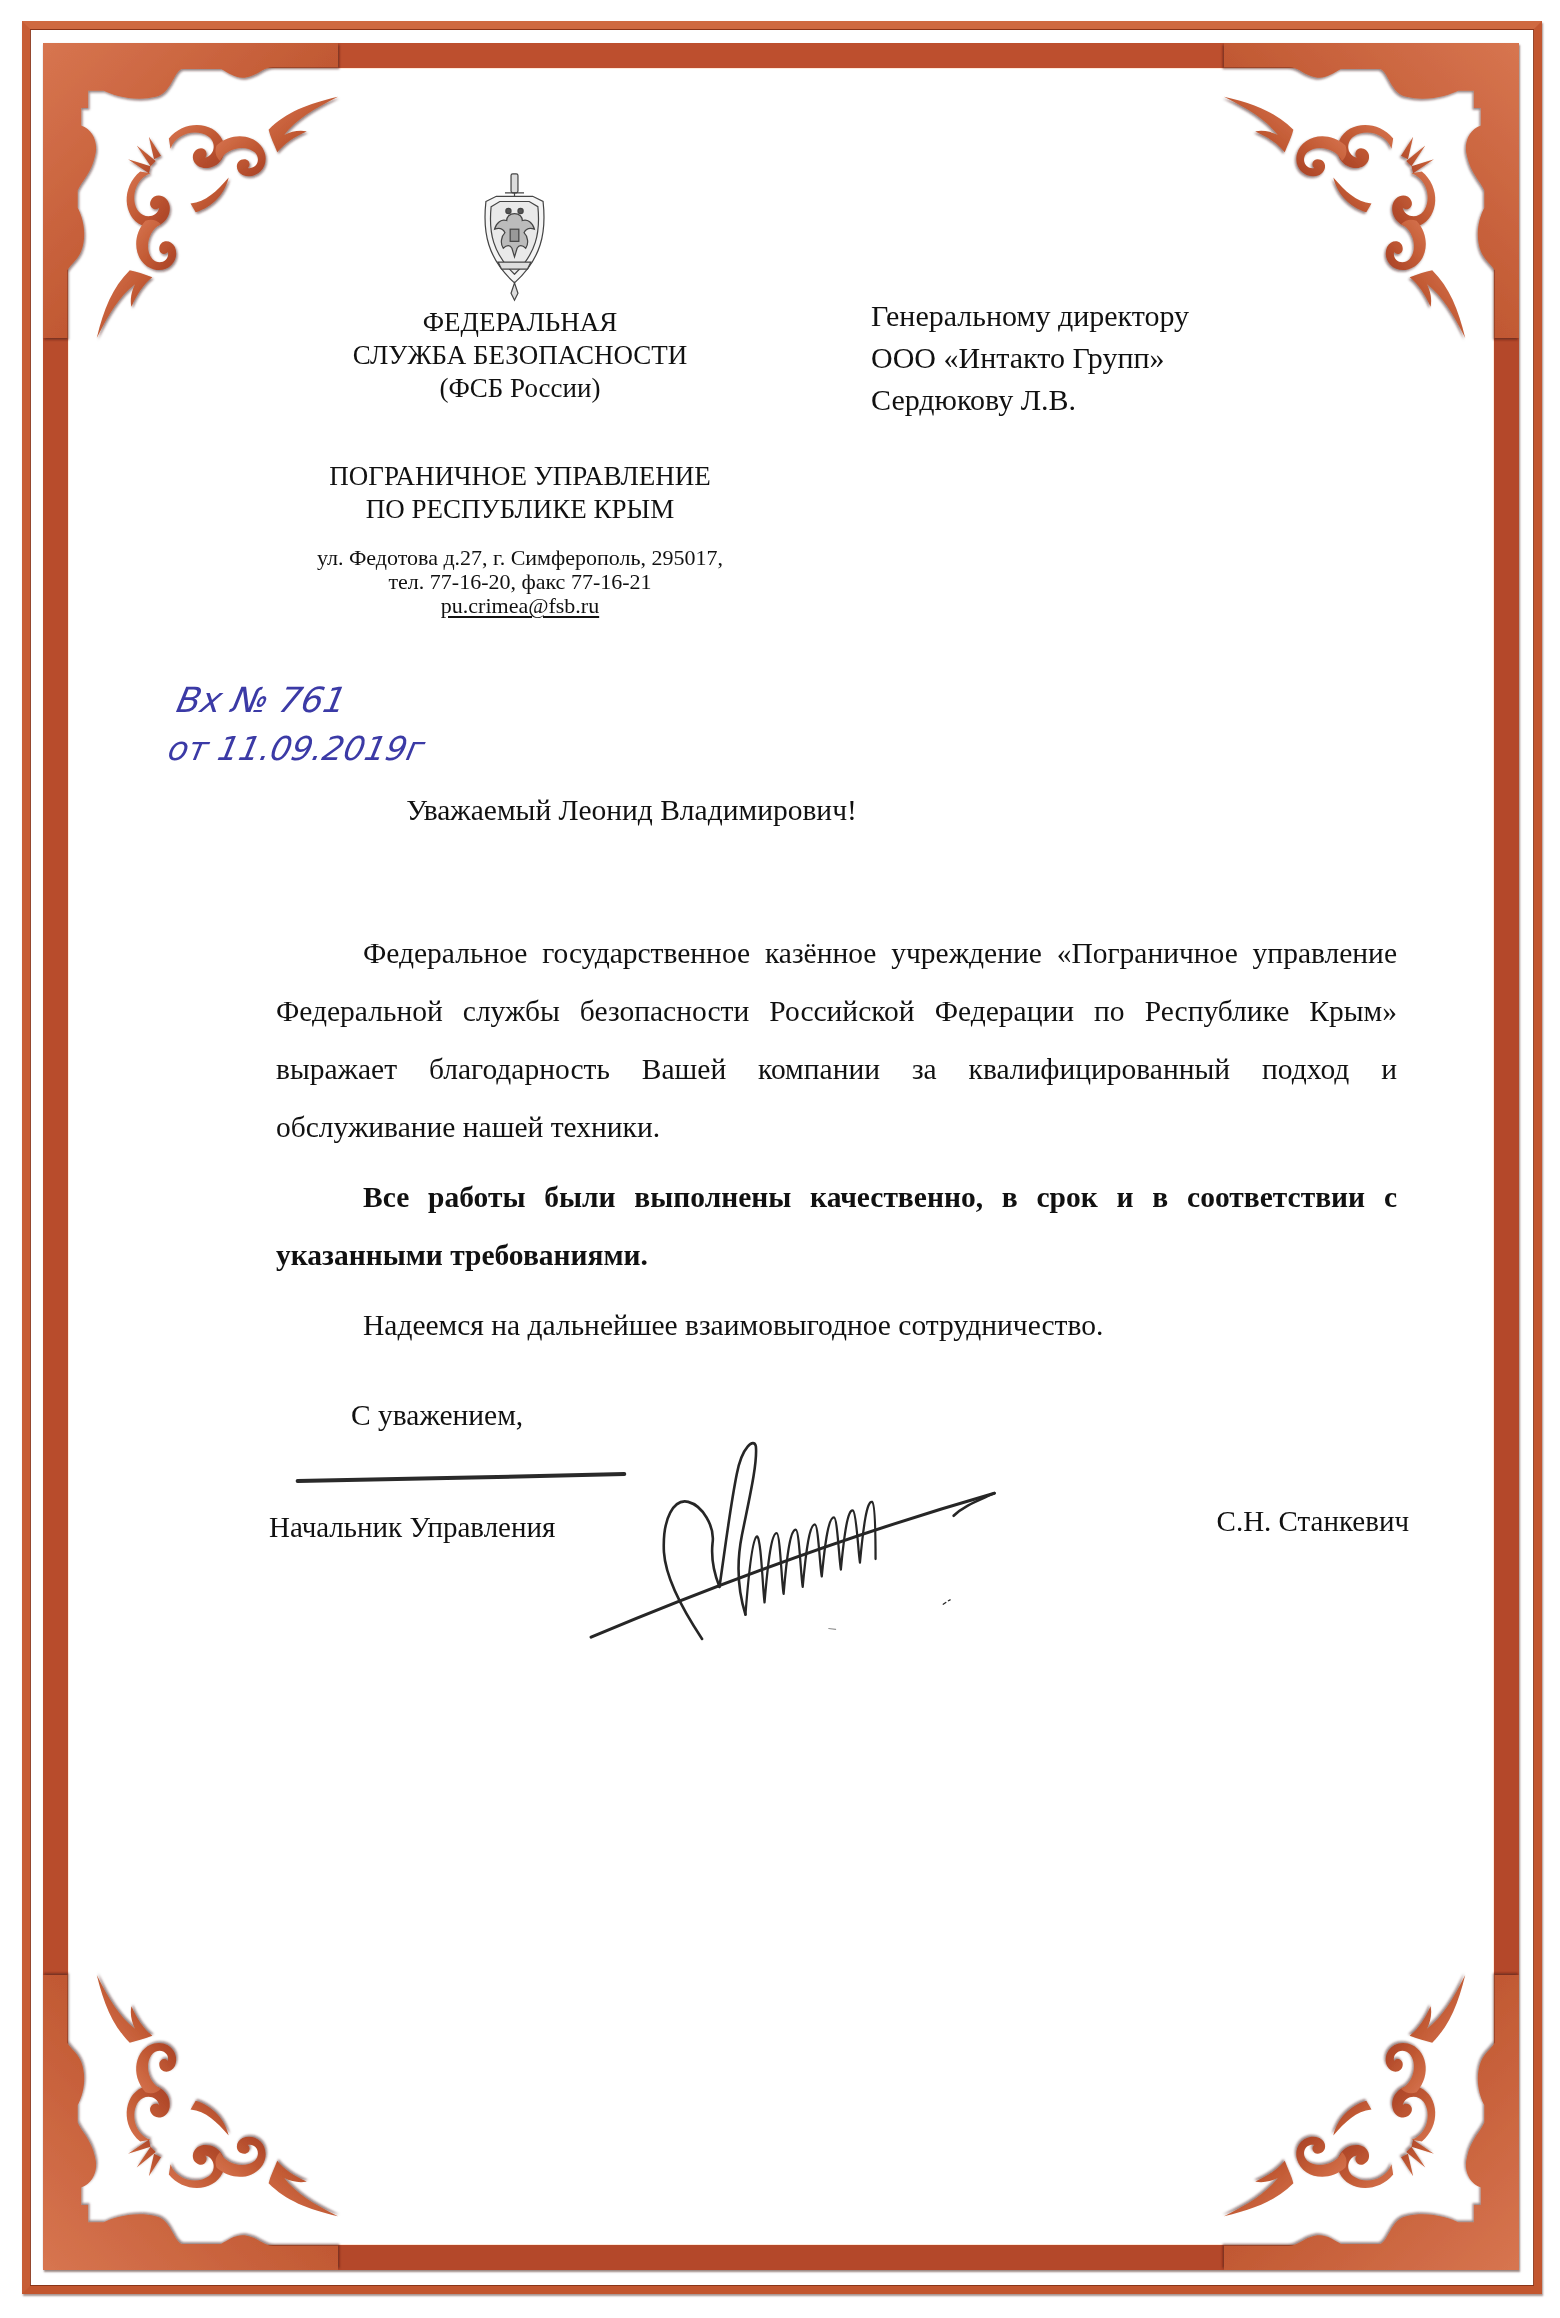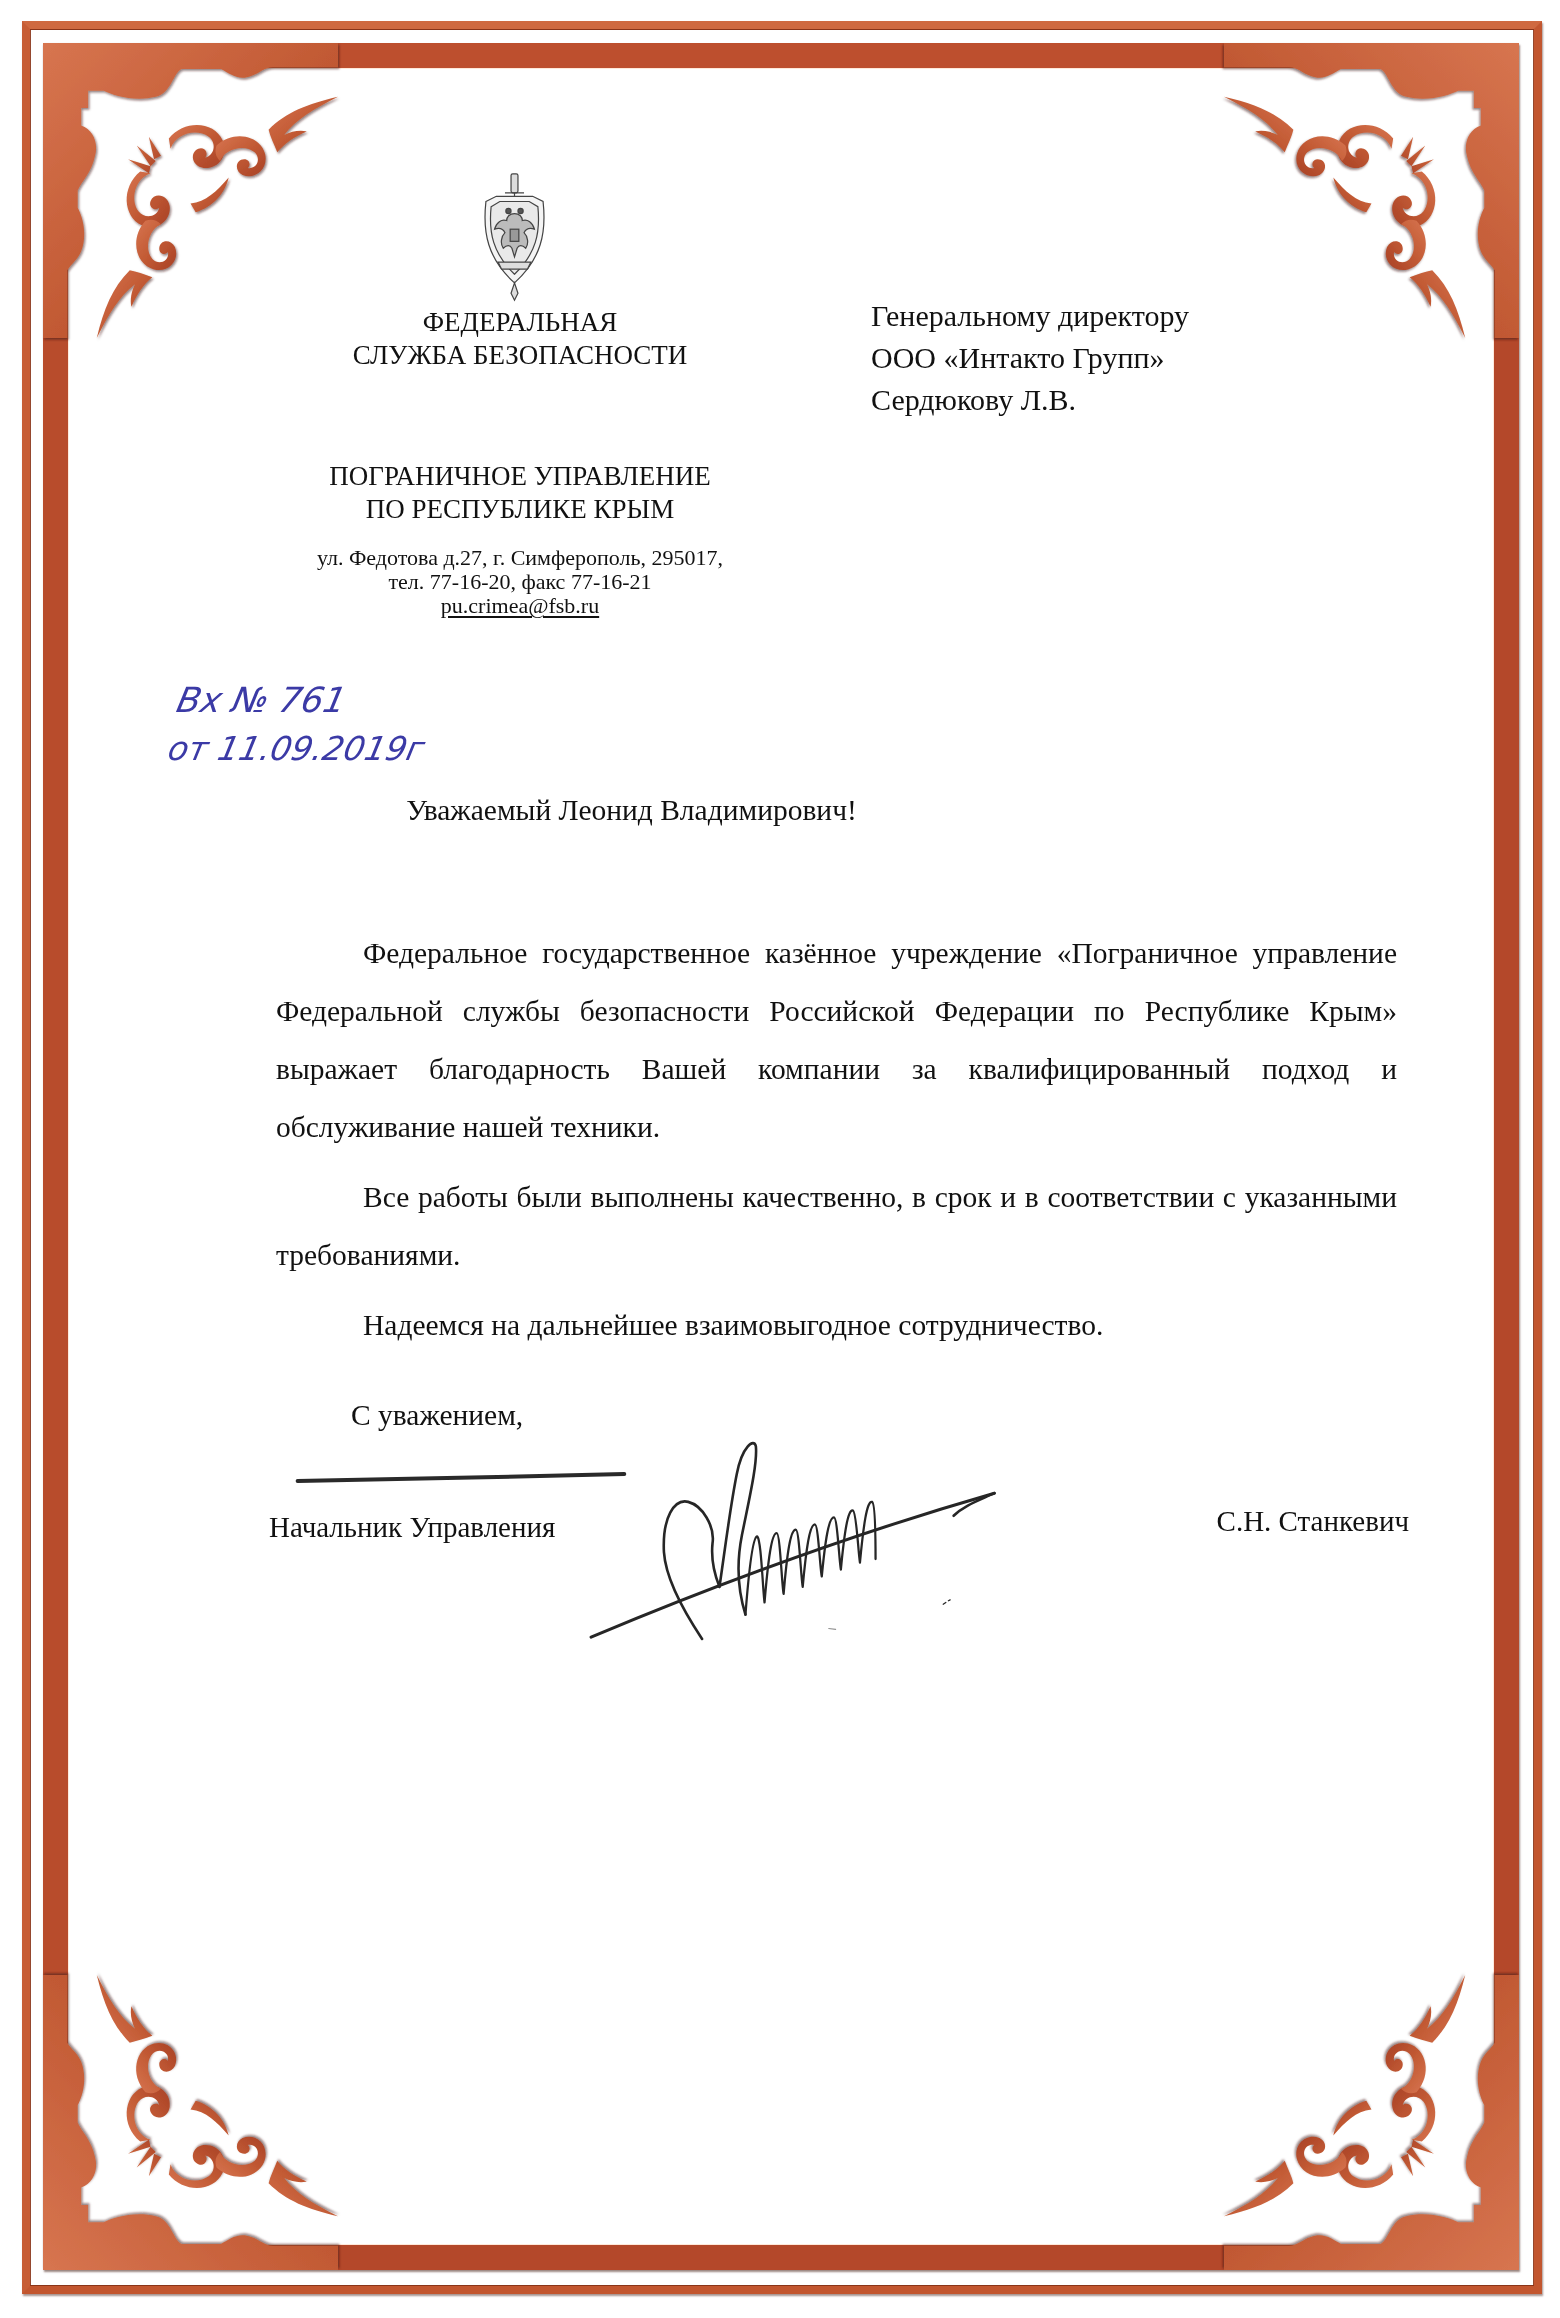--- a/index.html
+++ b/index.html
@@ -42,21 +42,21 @@
     
     .handnote { position: absolute; left: 178px; top: 672px; width: 295px; height: 104px; }
     .handnote svg { width: 100%; height: 100%; overflow: visible; }
     .handnote text { font-family: "DejaVu Sans", sans-serif; font-style: italic; fill: #3b3aa6; }
 
     
     .greeting { position: absolute; left: 0; width: 1263px; top: 793px; text-align: center;
       font-size: 29.5px; line-height: 35px; }
     .body { position: absolute; left: 264px; top: 912px; width: 1145px; font-size: 29.5px; }
     .para { margin: 12px; text-indent: 87px; text-align: justify; line-height: 58px; }
-    .para-2 { margin-top: 0; }
+    .para-2 { margin-top: 0; font-weight: bold; }
     .para-3 { margin-top: 0; }
 
     .closing { position: absolute; left: 351px; top: 1398px; font-size: 29.5px; line-height: 35px; }
     .position-label { position: absolute; left: 269px; top: 1510px; font-size: 29px; line-height: 35px; }
     .signer-name { position: absolute; right: 152px; top: 1504px; font-size: 29px; line-height: 35px; }
     .pen-line { position: absolute; left: 295px; top: 1467px; width: 338px; height: 21px; }
     .signature { position: absolute; left: 572px; top: 1422px; width: 451px; height: 243px; }
     .signature svg, .pen-line svg { width: 100%; height: 100%; overflow: visible; }
   </style>
 </head>
@@ -196,20 +196,21 @@
       <path d="M22,104 H60 L56,112 H26 Z" fill="#ddd"></path>
 
       <path d="M41,128 L37,140 L41,148 L45,140 Z" fill="#ddd"></path>
     </g>
   </svg>
 </div>
 
 <div class="sender sender-org">
   <span class="line">ФЕДЕРАЛЬНАЯ</span>
   <span class="line">СЛУЖБА БЕЗОПАСНОСТИ</span>
+  <span class="line">(ФСБ России)</span>
 </div>
 <div class="sender sender-unit">
   <span class="line">ПОГРАНИЧНОЕ УПРАВЛЕНИЕ</span>
   <span class="line">ПО РЕСПУБЛИКЕ КРЫМ</span>
 </div>
 <div class="sender sender-addr">
   <span class="line">ул. Федотова д.27, г. Симферополь, 295017,</span>
   <span class="line">тел. 77-16-20, факс 77-16-21</span>
   <span class="line"><a class="sender-email">pu.crimea@fsb.ru</a></span>
 </div>

